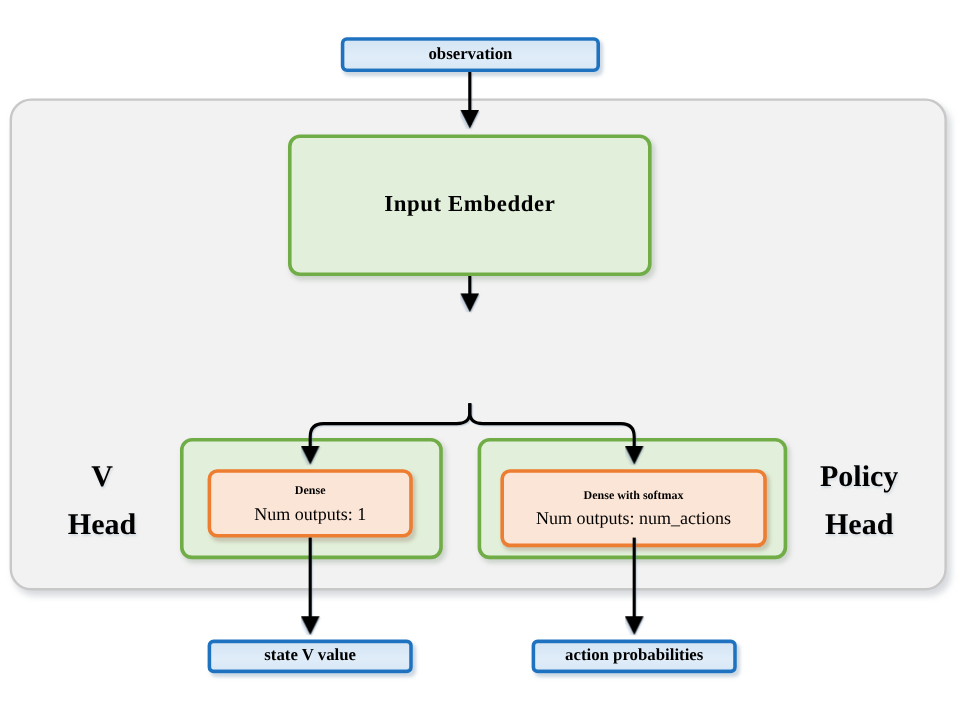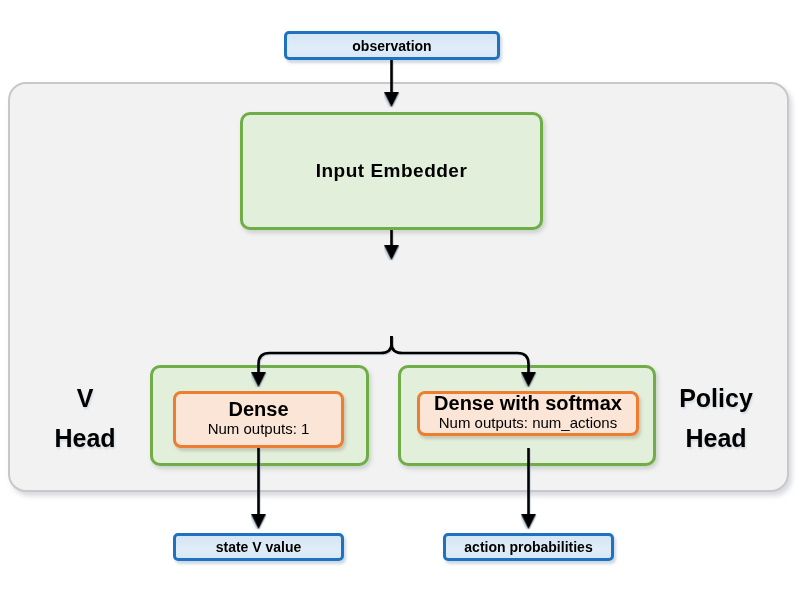--- a/index.html
+++ b/index.html
@@ -1,18 +1,18 @@
 <!DOCTYPE html>
 <html><head>
 <meta charset="utf-8">
 <style>
   html,body{margin:0;padding:0;background:#ffffff;}
   .canvas{
     position:relative;width:800px;height:600px;background:#ffffff;overflow:hidden;
-    font-family:Liberation Sans, sans-serif;color:#000;
+    font-family:Liberation Serif, serif;color:#000;
   }
   .container{
     position:absolute;left:8px;top:82px;width:781px;height:410px;
     background:#f2f2f2;border:2.5px solid #c8c8c8;border-radius:18px;
     box-shadow:3px 4px 5px rgba(140,150,160,0.35);
     box-sizing:border-box;
   }
   .bluebox{
     position:absolute;box-sizing:border-box;
     background:linear-gradient(180deg,#d5e5f4 0%,#e0edf9 60%,#d9e8f6 100%);
@@ -27,21 +27,21 @@
     display:flex;align-items:center;justify-content:center;
     box-shadow:2px 3px 4px rgba(130,150,130,0.35);
   }
   .greenbox.big{font-size:19px;font-weight:bold;letter-spacing:0.5px;}
   .orangebox{
     position:absolute;box-sizing:border-box;
     background:#fbe5d6;border:3.5px solid #ed7d31;border-radius:8px;
     display:flex;flex-direction:column;align-items:center;justify-content:center;
     box-shadow:2px 3px 3px rgba(150,130,110,0.35);
   }
-  .orangebox .t1{font-size:20px;font-weight:bold;line-height:19px;}
+  .orangebox .t1{font-size:10px;font-weight:bold;line-height:19px;}
   .orangebox .t2{font-size:15px;line-height:20px;}
   .headlabel{
     position:absolute;width:120px;text-align:center;
     font-size:25px;font-weight:bold;line-height:40px;
     text-shadow:1px 2px 2px rgba(120,150,180,0.25);
   }
   svg.arrows{position:absolute;left:0;top:0;z-index:10;}
   svg.arrows path{filter:drop-shadow(1px 1.5px 0.5px rgba(120,150,180,0.35));}
 </style>
 </head>
@@ -60,21 +60,21 @@
   </div>
 
 
   <div class="greenbox" style="left:150px;top:365px;width:219px;height:101px;"></div>
   <div class="orangebox" style="left:173px;top:391px;width:171px;height:57px;">
     <span class="t1">Dense</span>
     <span class="t2">Num outputs: 1</span>
   </div>
 
   <div class="greenbox" style="left:398px;top:365px;width:258px;height:101px;"></div>
-  <div class="orangebox" style="left:417px;top:391px;width:222px;height:45px;">
+  <div class="orangebox" style="left:417px;top:391px;width:222px;height:65px;">
     <span class="t1">Dense with softmax</span>
     <span class="t2">Num outputs: num_actions</span>
   </div>
 
   <div class="headlabel" style="left:25px;top:378px;">
     <div>V</div>
     <div>Head</div>
   </div>
   <div class="headlabel" style="left:656px;top:378px;">
     <div>Policy</div>

